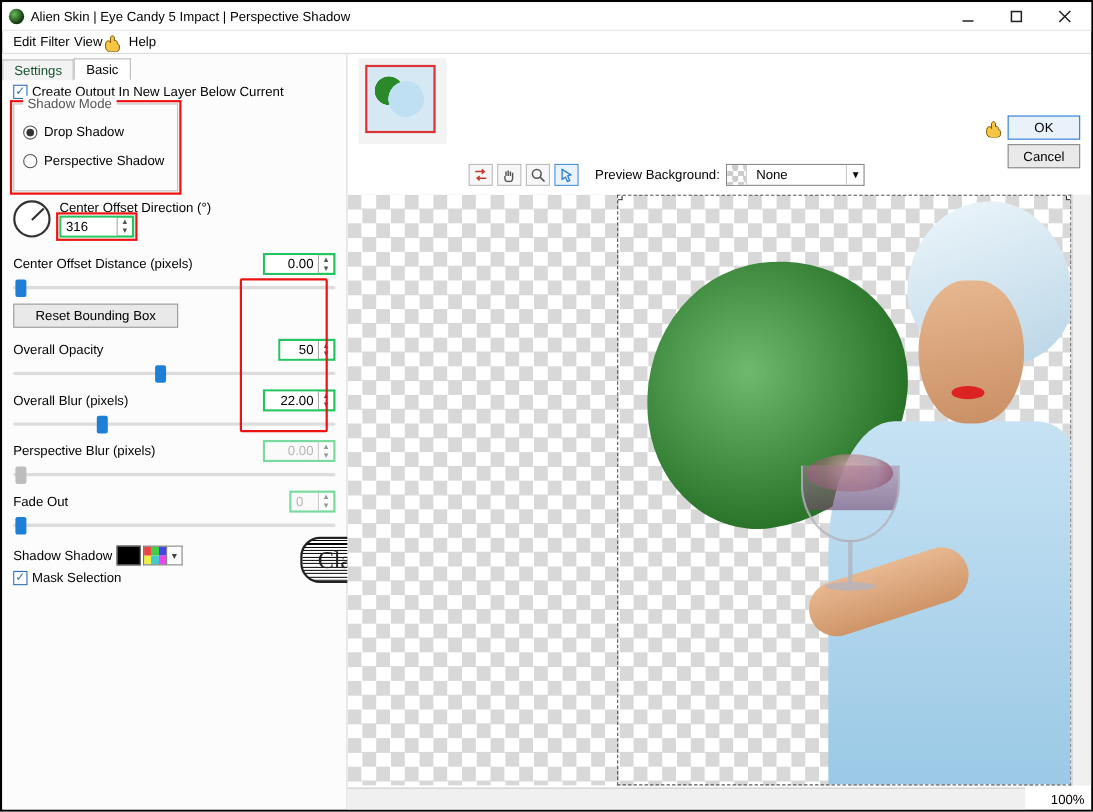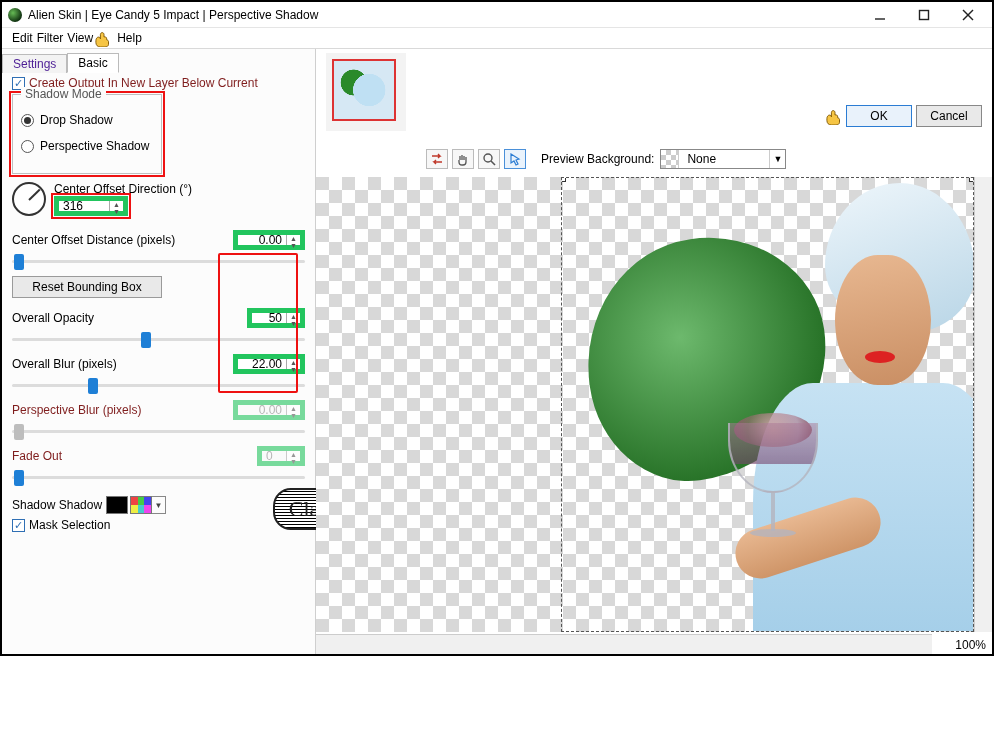--- a/index.html
+++ b/index.html
@@ -1,17 +1,17 @@
 <!DOCTYPE html>
 <html><head>
 <meta charset="utf-8">
 <style>
   * { box-sizing: border-box; }
   body { margin: 0; font-family: "Segoe UI", Tahoma, sans-serif; font-size: 12px; color: #000; background: #fff; }
-  .window { width: 994px; height: 656px; border: 2px solid #000; position: relative; background: #fff; display: flex; flex-direction: column; }
+  .window { width: 994px; height: 738px; border: 2px solid #000; position: relative; background: #fff; display: flex; flex-direction: column; }
 
   
   .titlebar { height: 26px; display: flex; align-items: center; padding: 0 2px 0 6px; background: #fff; border-bottom: 1px solid #e5e5e5; }
   .titlebar .appicon { width: 14px; height: 14px; border-radius: 50%; background: radial-gradient(circle at 35% 35%, #6b5, #131 70%); margin-right: 6px; flex: none; }
   .titlebar .title { flex: 1; font-size: 12px; }
   .winbtn { width: 44px; height: 24px; display: flex; align-items: center; justify-content: center; color: #222; }
   .winbtn svg { display: block; }
 
   
   .menubar { height: 20px; display: flex; align-items: center; padding-left: 8px; font-size: 12px; }
@@ -19,44 +19,44 @@
   .hand { width: 22px; height: 18px; margin-left: -2px; }
   .hand svg { display: block; }
 
   
   .main { flex: 1; display: flex; overflow: hidden; border-top: 1px solid #d9d9d9; }
   .leftpanel { width: 314px; flex: none; background: #fcfcfc; border-right: 1px solid #cfcfcf; position: relative; padding: 0 10px 8px 10px; }
   .rightpanel { flex: 1; position: relative; background:#fff; }
 
   
   .tabs { display: flex; align-items: flex-end; height: 22px; margin: 1px 0 2px -10px; }
-  .tab { padding: 2px 10px; font-size: 12px; border: 1px solid #bbb; border-bottom: none; background: #f3f3f3; color:#4c1d95; position: relative; top: 1px; }
+  .tab { padding: 2px 10px; font-size: 12px; border: 1px solid #bbb; border-bottom: none; background: #f3f3f3; color:#14532d; position: relative; top: 1px; }
   .tab.active { background: #fff; color: #000; border-bottom: 1px solid #fff; }
 
   
   .row { margin-top: 4px; display: flex; align-items: center; }
   .checkbox { width: 13px; height: 13px; border: 1px solid #8a8a8a; margin-right: 4px; display: inline-flex; align-items: center; justify-content: center; background:#fff; }
   .checkbox.blue { border-color:#2f6fb4; }
   .checkbox.checked::after { content: "✓"; font-size: 11px; color: #2f6fb4; line-height: 1; }
-  .grayed { color: #7f1d1d; }
+  .grayed { color: #000000; }
 
   .group { border: 1px solid #bfbfbf; margin-top: 4px; padding: 6px 8px 8px 8px; position: relative; }
   .group-title { position: absolute; top: -8px; left: 8px; background: #fcfcfc; padding: 0 4px; font-size: 12px; color:#555; }
 
   .radio { display: flex; align-items: center; margin: 12px 0; }
   .radiodot { width: 13px; height: 13px; border: 1px solid #555; border-radius: 50%; margin-right: 6px; display: flex; align-items: center; justify-content: center; background:#fff;}
   .radiodot.on::after { content: ""; width: 7px; height: 7px; border-radius: 50%; background: #333; }
 
   .redbox { outline: 2px solid #e11; outline-offset: 1px; }
 
   .dial { width: 34px; height: 34px; border: 2px solid #333; border-radius: 50%; position: relative; background:#fff; }
   .dial::after { content: ""; position: absolute; left: 50%; top: 50%; width: 15px; height: 2px; background: #333; transform-origin: left center; transform: rotate(-44deg); }
 
   .fieldlabel { font-size: 12px; }
-  .spinner { display: inline-flex; height: 20px; border: 5px solid #22c55e; background:#fff; }
+  .spinner { display: inline-flex; height: 20px; border: 2px solid #22c55e; background:#fff; }
   .spinner input { border: none; width: 50px; text-align: left; padding: 0 4px; font-size: 12px; outline: none; }
   .spinbtns { width: 14px; display: flex; flex-direction: column; border-left: 1px solid #aaa; }
   .spinbtns span { flex: 1; display:flex; align-items:center; justify-content:center; font-size:7px; color:#555;}
   .spinner.wide input { width: 48px; text-align: right; padding-right:4px;}
   .spinner.disabled { opacity: .6; }
   .spinner.disabled input { color:#888; }
 
   .slider { height: 18px; position: relative; margin-top: 2px; }
   .slider .track { position: absolute; left: 0; right: 0; top: 8px; height: 3px; background: #dcdcdc; border-radius: 2px; }
   .slider .thumb { position: absolute; top: 2px; width: 10px; height: 16px; background: #1e7fd6; border-radius: 2px; }
@@ -84,21 +84,21 @@
   .iconbtn.sel { border-color:#4a90d9; background:#eaf3fc; }
   .iconbtn svg { display:block; }
 
   .previewbg-row{ position:absolute; top: 100px; left: 225px; display:flex; align-items:center; gap:6px;}
   .select { display:inline-flex; border:1px solid #888; height:20px; background:#fff; }
   .select .selswatch{width:18px;border-right:1px solid #ccc;background:
     repeating-conic-gradient(#ccc 0 25%, #fff 0 50%) 0 0/10px 10px;}
   .select .seltxt{ padding:2px 8px; min-width:90px;}
   .select .selarr{ width:16px; border-left:1px solid #ccc; display:flex;align-items:center;justify-content:center;font-size:9px;}
 
-  .okstack { position:absolute; top: 56px; right: 10px; display:flex; flex-direction:row; gap:4px; align-items:flex-end;}
+  .okstack { position:absolute; top: 56px; right: 10px; display:flex; flex-direction:column; gap:4px; align-items:flex-end;}
   .dlgbtn { width: 66px; height: 22px; border:1px solid #888; background:#e9e9e9; font-size:12px;}
   .dlgbtn.primary { border:1px solid #2b7cd3; background:#e9f2fb;}
   .okrow{display:flex;align-items:center;}
 
   .canvas { position:absolute; left:0; right:18px; top: 128px; bottom: 22px;
     background: repeating-conic-gradient(#ffffff 0 25%, #d8d8d8 0 50%) 0 0/26px 26px; }
   .subject { position:absolute; left:245px; top:0; right:0; bottom:0; border:1px dashed #555; overflow:hidden;}
   .corner{position:absolute;width:9px;height:9px;border:1px solid #333;background:#fff;}
   .corner.tl{left:-5px;top:-5px}.corner.tr{right:-5px;top:-5px}
   .figure{position:absolute; left:35px; top:5px; right:-30px; bottom:-20px;}

